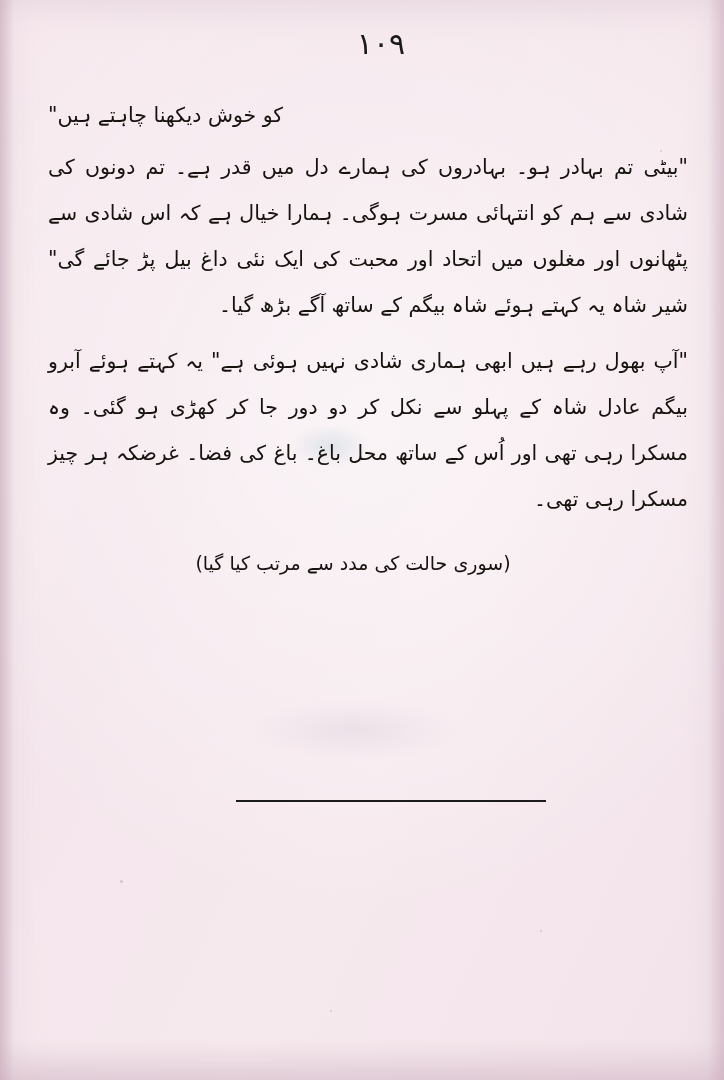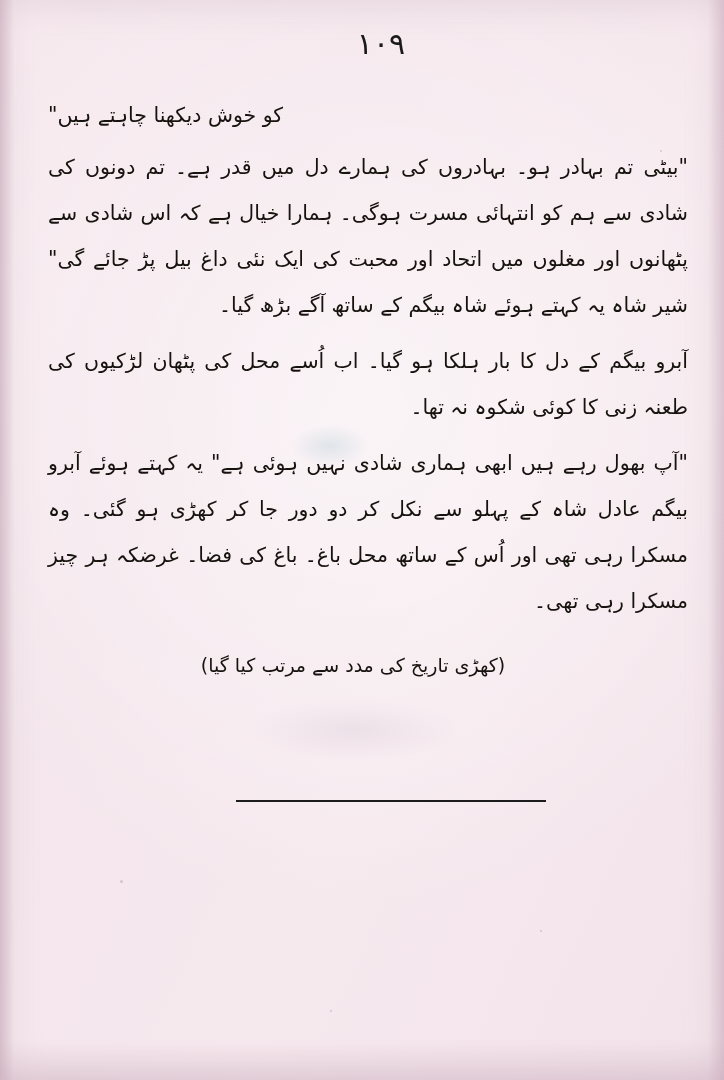--- a/index.html
+++ b/index.html
@@ -155,23 +155,22 @@
   <div class="faint-stamp"></div>
   <div class="faint-stamp2"></div>
 
   <div class="page-number">۱۰۹</div>
 
   <div class="text-block">
     <div class="opening">
       <span class="opening-inner">کو خوش دیکھنا چاہتے ہیں"</span>
     </div>
     <p class="para">"بیٹی تم بہادر ہو۔ بہادروں کی ہمارے دل میں قدر ہے۔ تم دونوں کی شادی سے ہم کو انتہائی مسرت ہوگی۔ ہمارا خیال ہے کہ اس شادی سے پٹھانوں اور مغلوں میں اتحاد اور محبت کی ایک نئی داغ بیل پڑ جائے گی" شیر شاہ یہ کہتے ہوئے شاہ بیگم کے ساتھ آگے بڑھ گیا۔</p>
-    <p class="para">آبرو بیگم کے دل کا بار ہلکا ہو گیا۔ اب اُسے محل کی پٹھان لڑکیوں کی طعنہ زنی کا کوئی شکوہ نہ تھا۔</p>
     <p class="para">"آپ بھول رہے ہیں ابھی ہماری شادی نہیں ہوئی ہے" یہ کہتے ہوئے آبرو بیگم عادل شاہ کے پہلو سے نکل کر دو دور جا کر کھڑی ہو گئی۔ وہ مسکرا رہی تھی اور اُس کے ساتھ محل باغ۔ باغ کی فضا۔ غرضکہ ہر چیز مسکرا رہی تھی۔</p>
-    <p class="para signature">(کھڑی تاریخ کی مدد سے مرتب کیا گیا)</p>
+    <p class="para signature">(سوری حالت کی مدد سے مرتب کیا گیا)</p>
   </div>
 
   <div class="rule"></div>
 
   <div class="speckle" style="left:120px; top:880px; width:3px; height:3px;"></div>
   <div class="speckle" style="left:540px; top:930px; width:2px; height:2px;"></div>
   <div class="speckle" style="left:330px; top:1010px; width:2px; height:2px;"></div>
   <div class="speckle" style="left:660px; top:150px; width:2px; height:2px;"></div>
 
   <div class="left-edge"></div>

